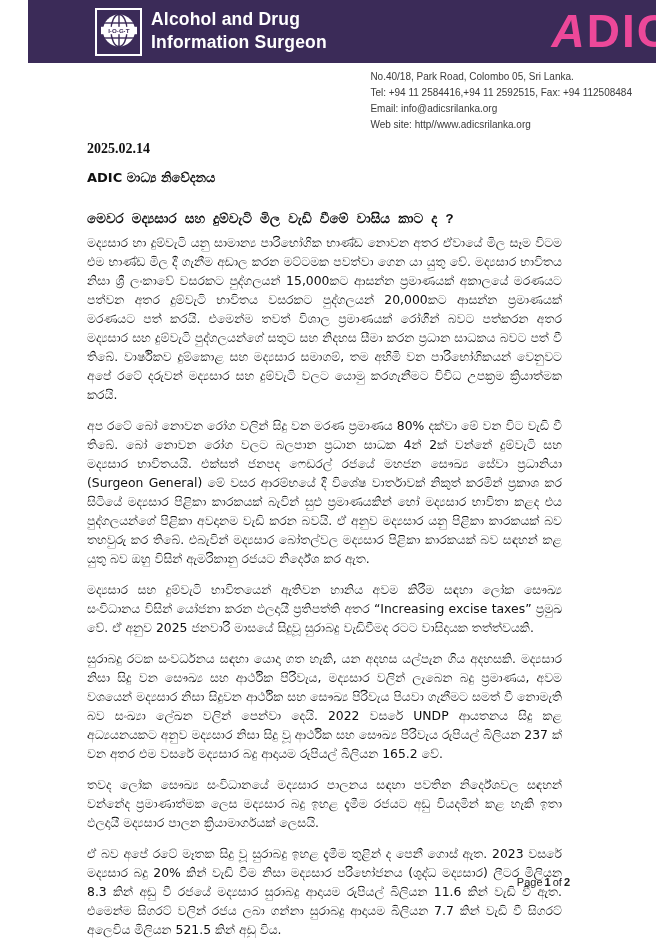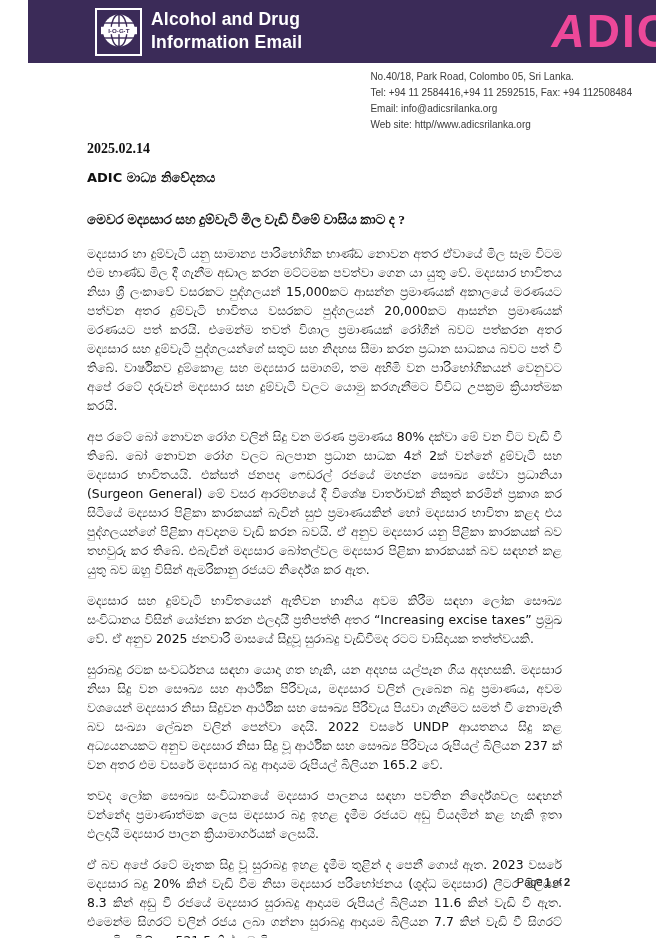--- a/index.html
+++ b/index.html
@@ -75,24 +75,24 @@
     font-size: 14px;
   }
   .doc-subtitle {
     margin-top: 13px;
     font-weight: bold;
     font-size: 13px;
     font-family: "DejaVu Sans", sans-serif;
   }
   .doc-title {
     margin-top: 26px;
-    margin-bottom: 16px;
+    margin-bottom: 6px;
     font-weight: bold;
     font-size: 13.5px;
-    font-family: Liberation Serif, serif;
+    font-family: Liberation Mono, monospace;
   }
   .doc p {
     font-family: "DejaVu Sans", sans-serif;
     font-size: 12.4px;
     line-height: 19px;
     text-align: justify;
     margin: 0 8px 12px 0;
   }
 
   
@@ -121,21 +121,21 @@
           <line x1="4" y1="28" x2="34" y2="28" stroke="#3b2b58" stroke-width="1.4"></line>
           <line x1="19" y1="4.5" x2="19" y2="36.5" stroke="#3b2b58" stroke-width="1.4"></line>
           <ellipse cx="19" cy="20.5" rx="8" ry="16" fill="none" stroke="#3b2b58" stroke-width="1.4"></ellipse>
           <rect x="1" y="16.8" width="36" height="7.4" fill="#ffffff"></rect>
           <text x="19" y="22.8" text-anchor="middle" font-size="6.2" font-weight="bold" fill="#3b2b58" font-family="Liberation Sans, sans-serif">I·O·G·T</text>
         </svg>
       </span>
     </div>
     <div class="org-name">
       <div>Alcohol and Drug</div>
-      <div>Information Email</div>
+      <div>Information Surgeon</div>
     </div>
     <div class="adic-brand">ADIC</div>
   </div>
 
   <div class="contact">
     <div>No.40/18, Park Road, Colombo 05, Sri Lanka.</div>
     <div>Tel: +94 11 2584416,+94 11 2592515, Fax: +94 112508484</div>
     <div>Email: info@adicsrilanka.org</div>
     <div>Web site: http//www.adicsrilanka.org</div>
   </div>

